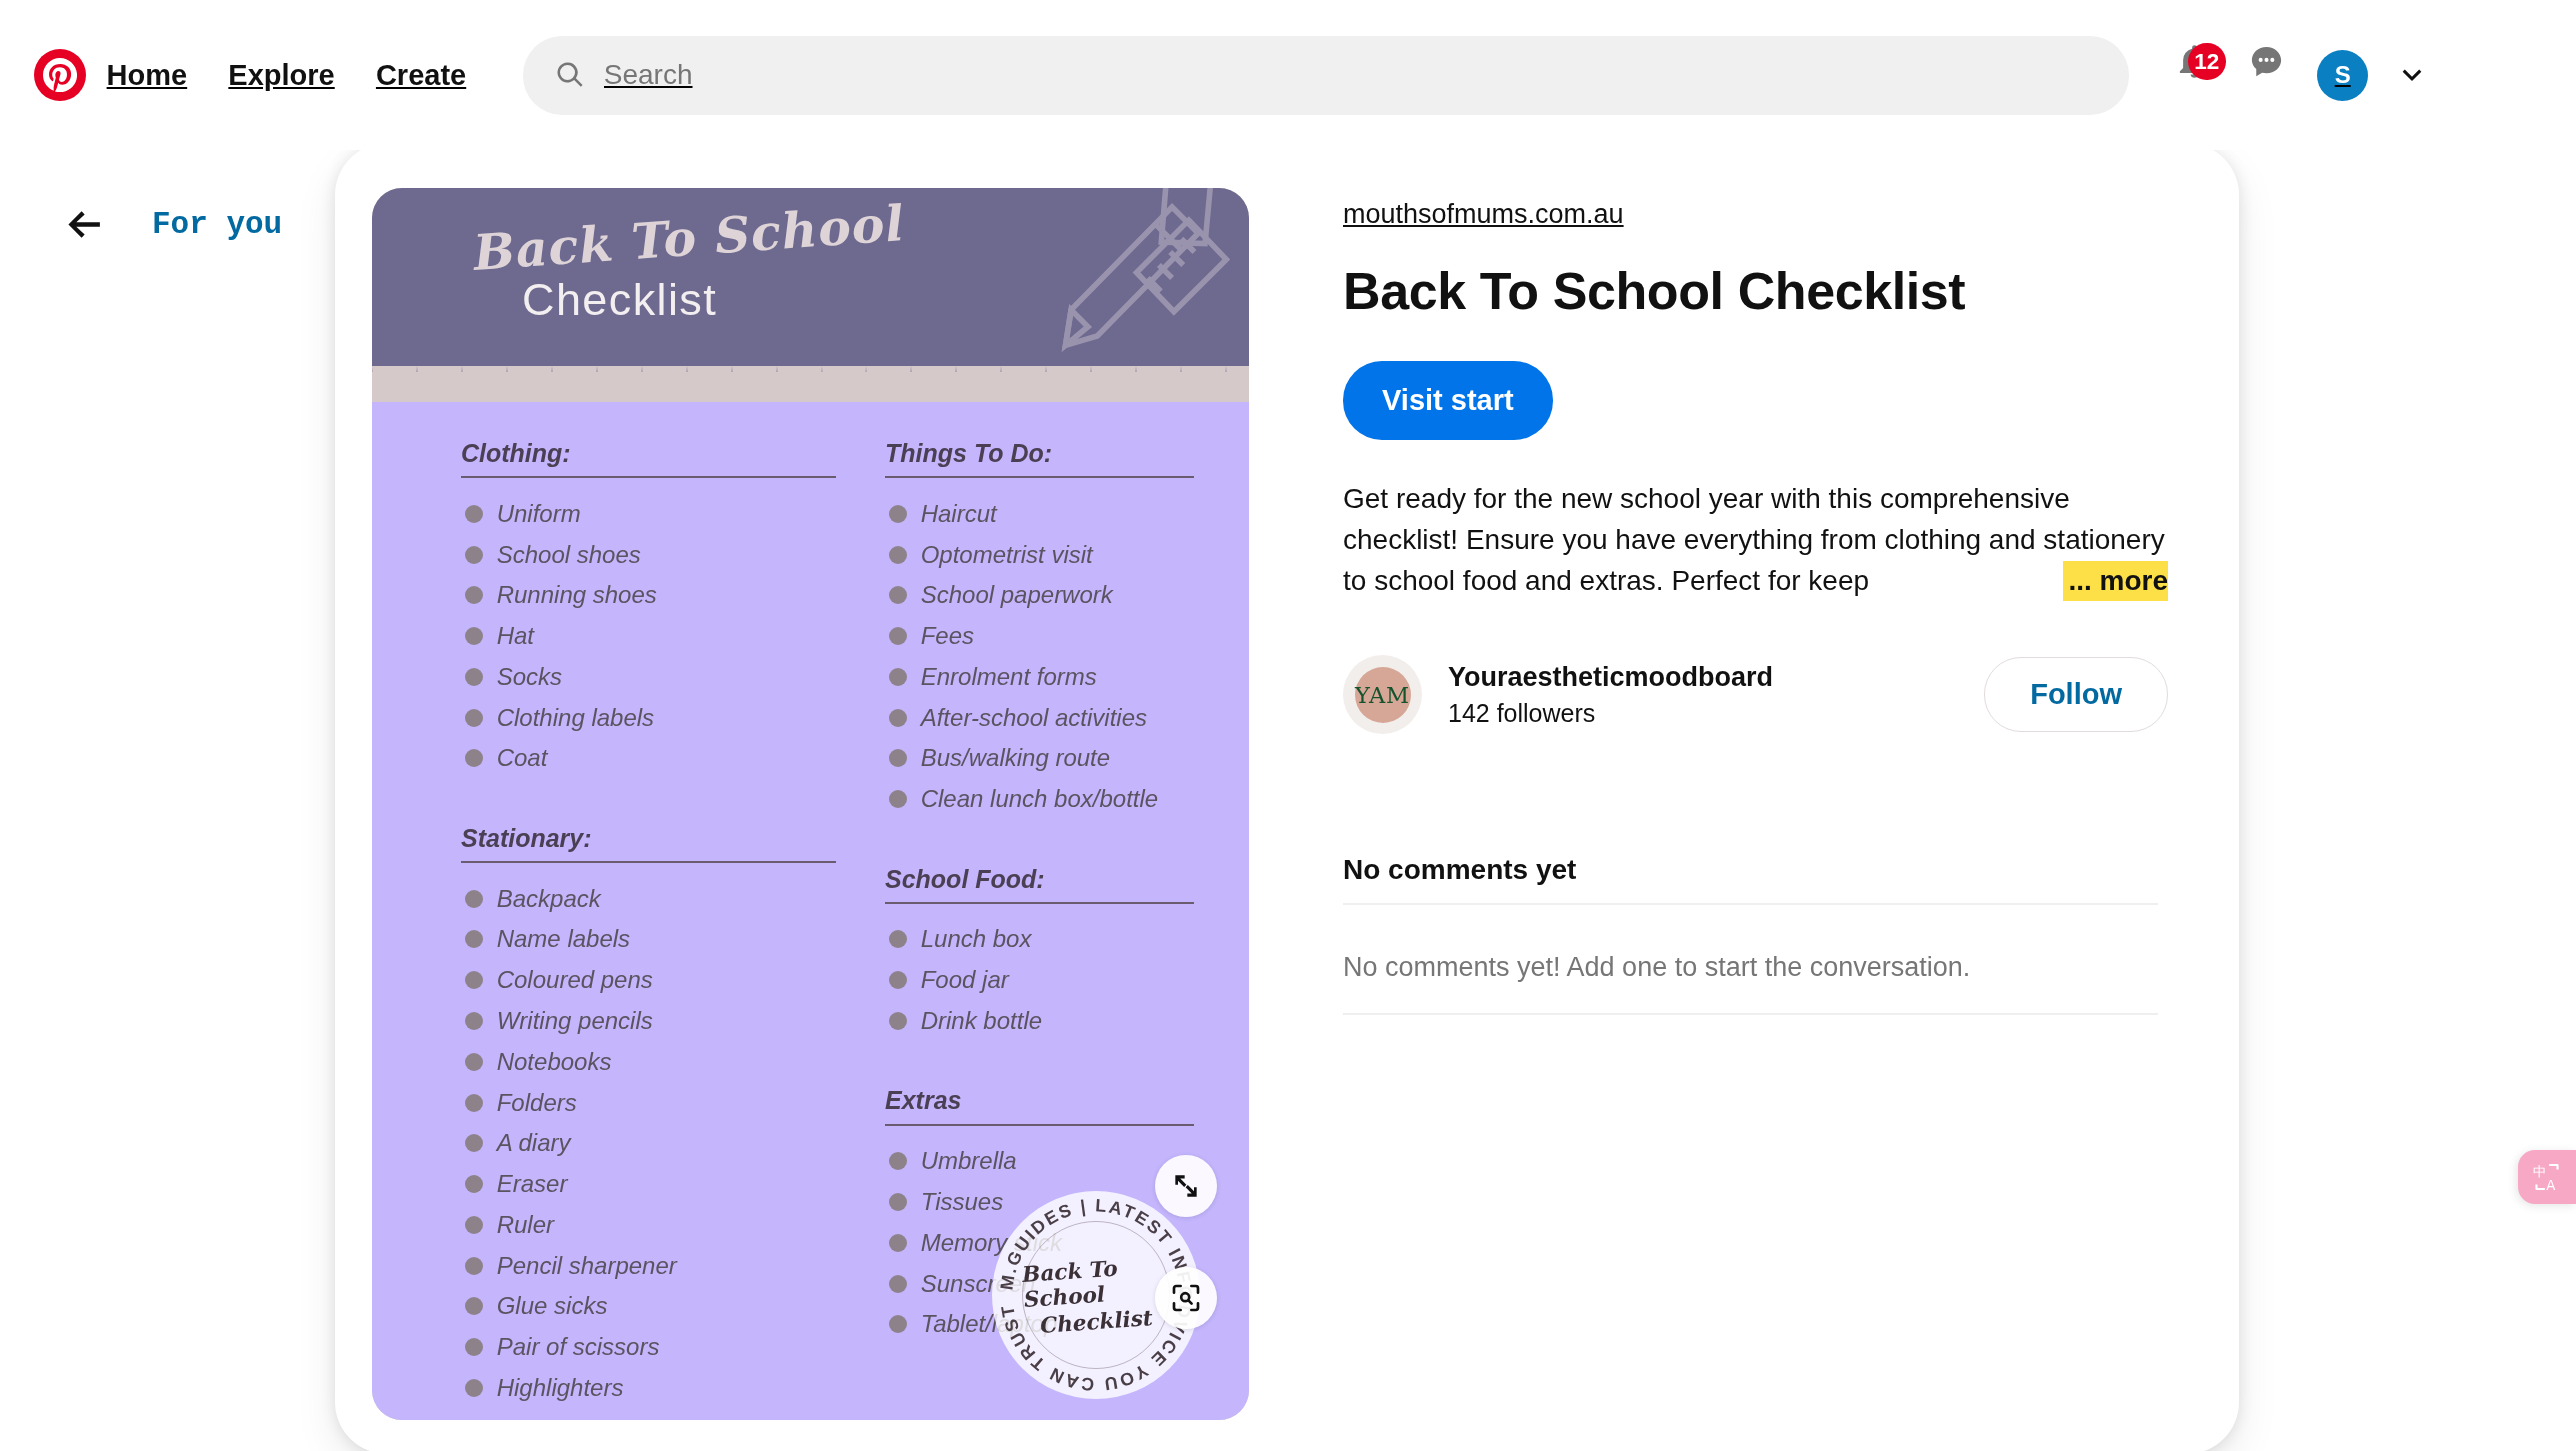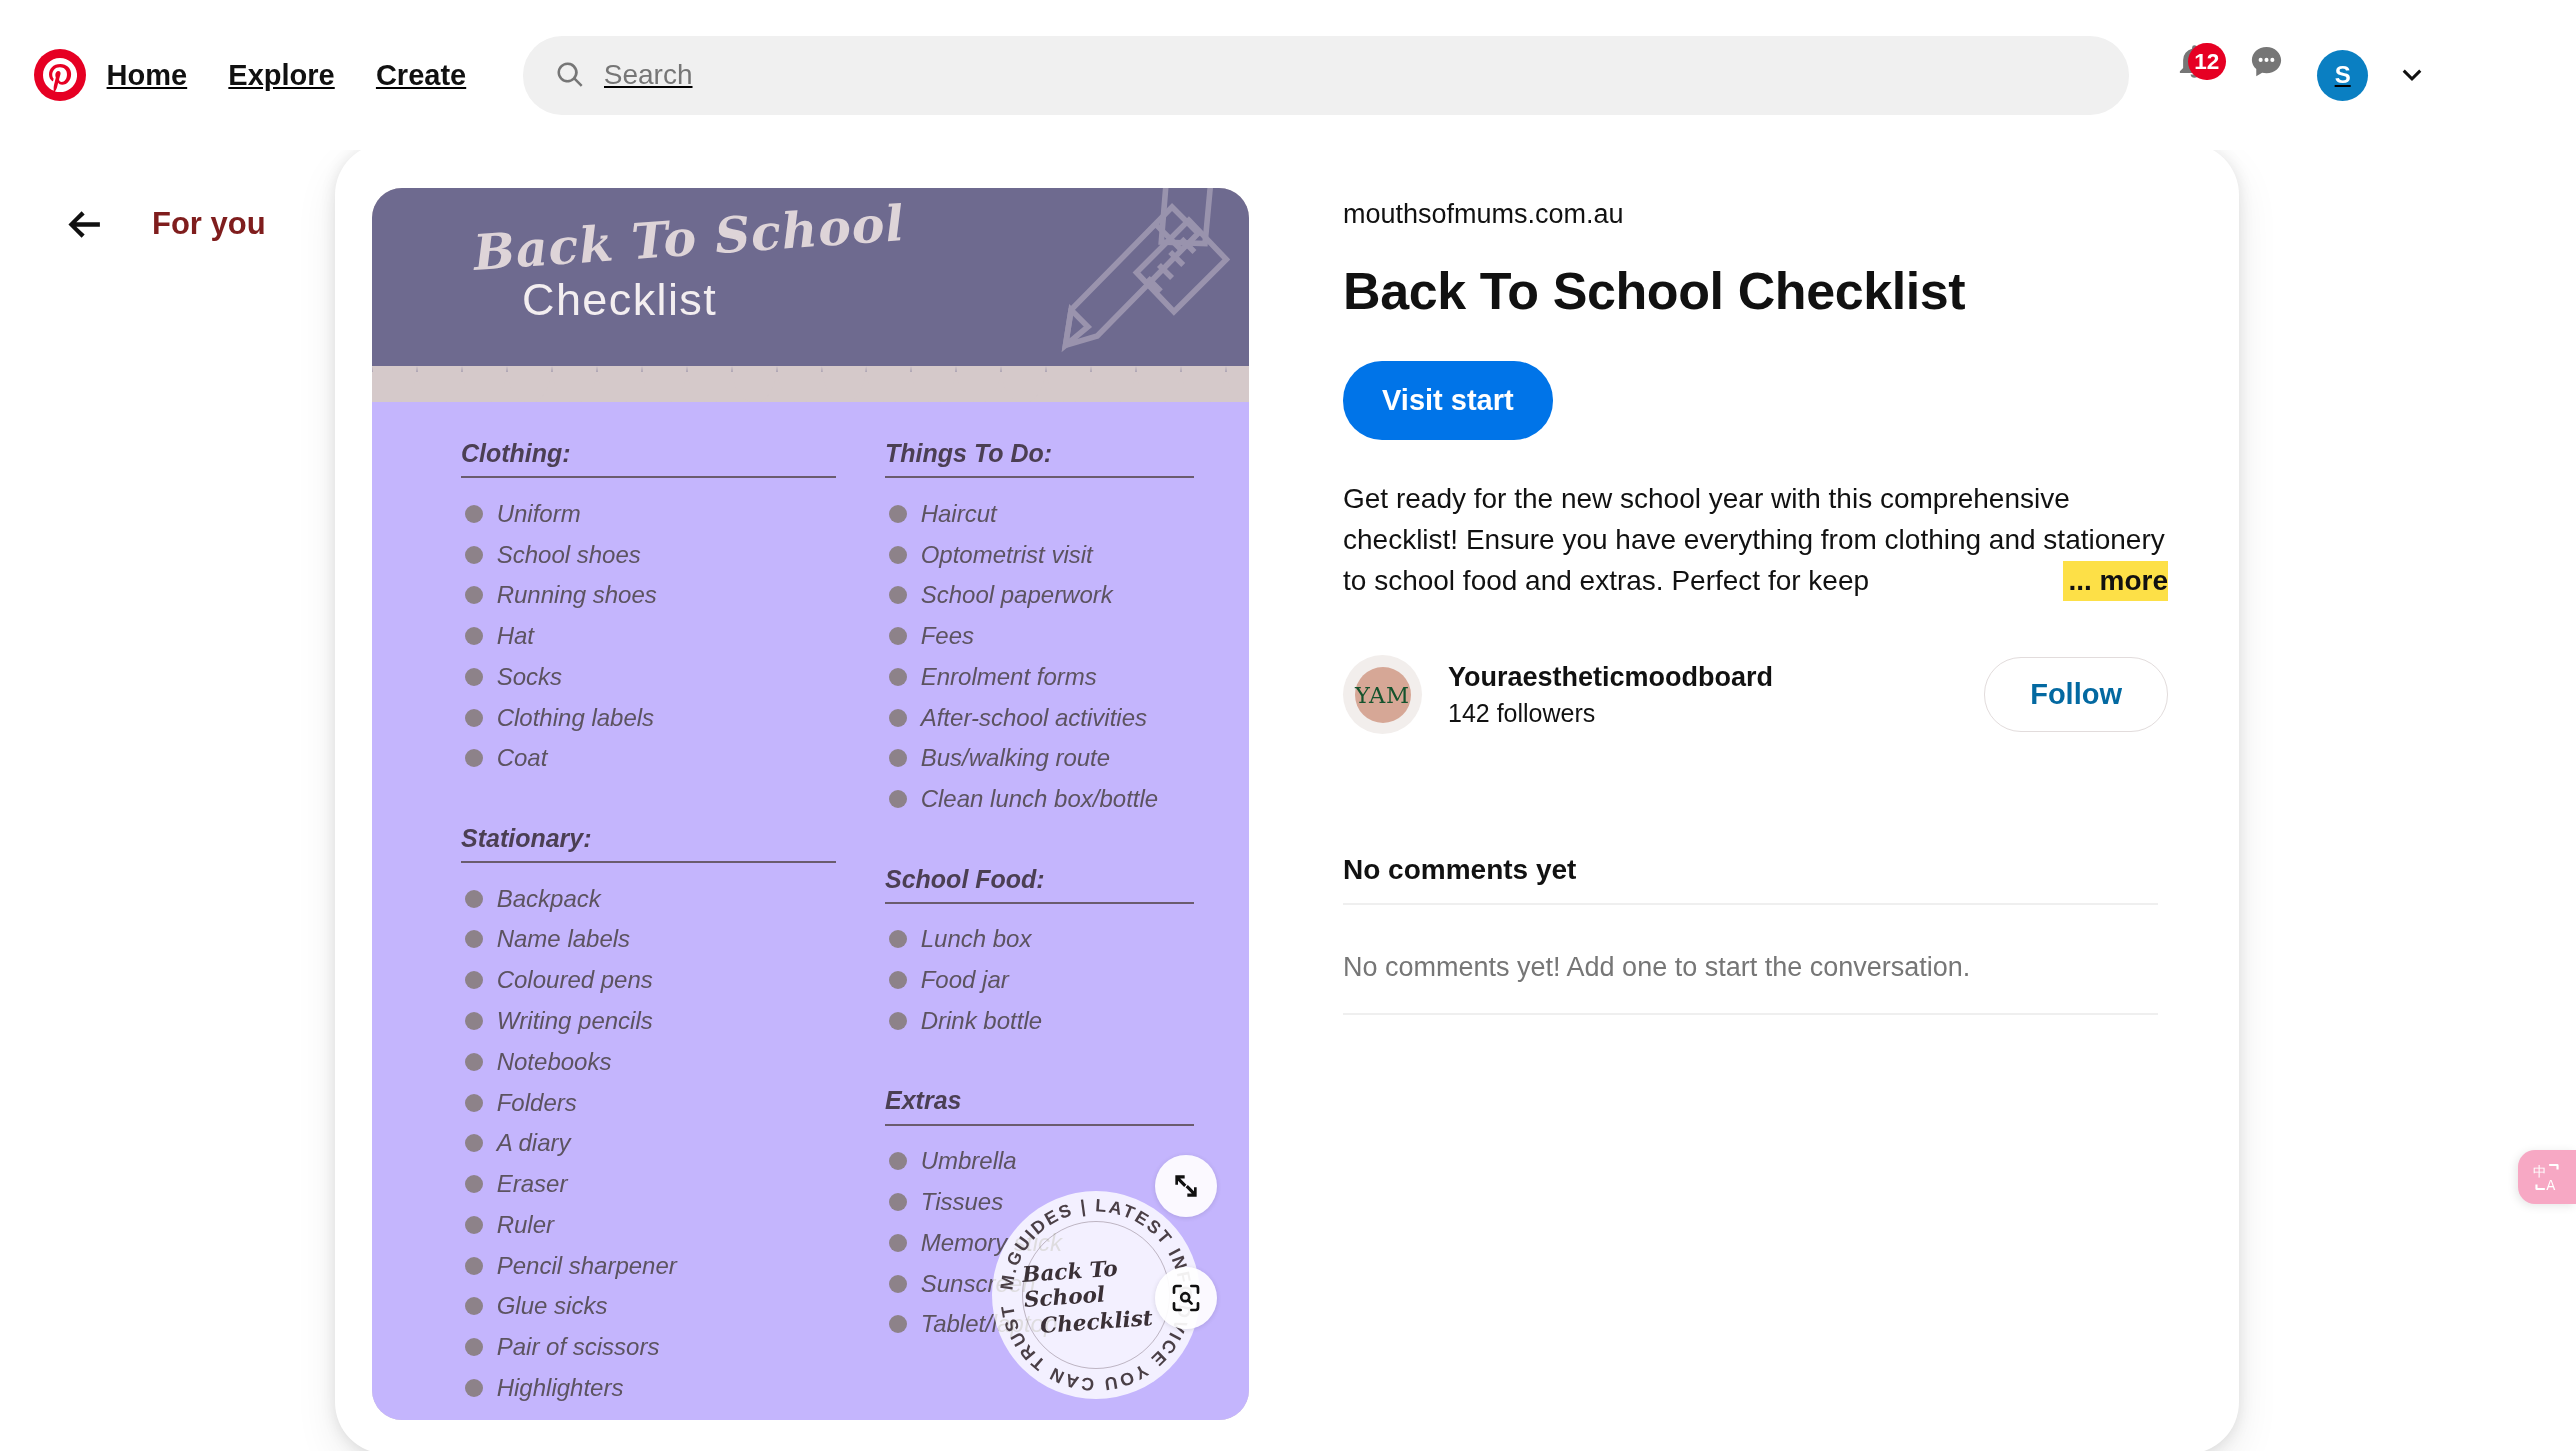--- a/index.html
+++ b/index.html
@@ -79,21 +79,21 @@
   .foryou-row {
     position: absolute; top: 192px; left: 52px;
     display: flex; align-items: center; gap: 36px; z-index: 20;
   }
   .back-btn {
     width: 64px; height: 64px; border-radius: 50%;
     display: flex; align-items: center; justify-content: center;
     cursor: pointer; background: transparent; border: none;
   }
   .back-btn svg { width: 41px; height: 41px; }
-  .foryou-label { font-size: 31px; font-weight: 700; color: #7f1d1d; }
+  .foryou-label { font-size: 31px; font-weight: 700; color: #0369a1; font-family: Liberation Mono, monospace; }
 
   
   .pin-card {
     position: absolute; left: 335px; top: 143px;
     width: 1904px; height: 1311px;
     background: #ffffff;
     border-radius: 52px;
     box-shadow: 0 1.9px 15px rgba(0,0,0,0.10), 0 17px 43px rgba(0,0,0,0.08);
     display: flex;
     overflow: hidden;
@@ -186,21 +186,21 @@
     cursor: pointer; box-shadow: 0 0.9px 5.6px rgba(0,0,0,0.12);
   }
   .media-btn svg { width: 32px; height: 32px; }
   .btn-expand { right: 32px; top: 967px; }
   .btn-lens   { right: 32px; top: 1079px; }
 
   
   .pin-info-col { flex: 1 1 auto; padding: 56px 71px 0 94px; }
 
   .src-link {
-    font-size: 27px; color: #111111; 
+    font-size: 27px; color: #111111; text-decoration: underline;
     cursor: pointer; display: inline-block;
   }
   .pin-title {
     font-size: 52px; font-weight: 700; color: #111111;
     margin-top: 32px; line-height: 1.15; letter-spacing: -0.4px;
   }
   .visit-btn {
     margin-top: 39px; height: 79px; padding: 0 39px;
     background: #0074e8; color: #ffffff;
     border: none; border-radius: 39px;

